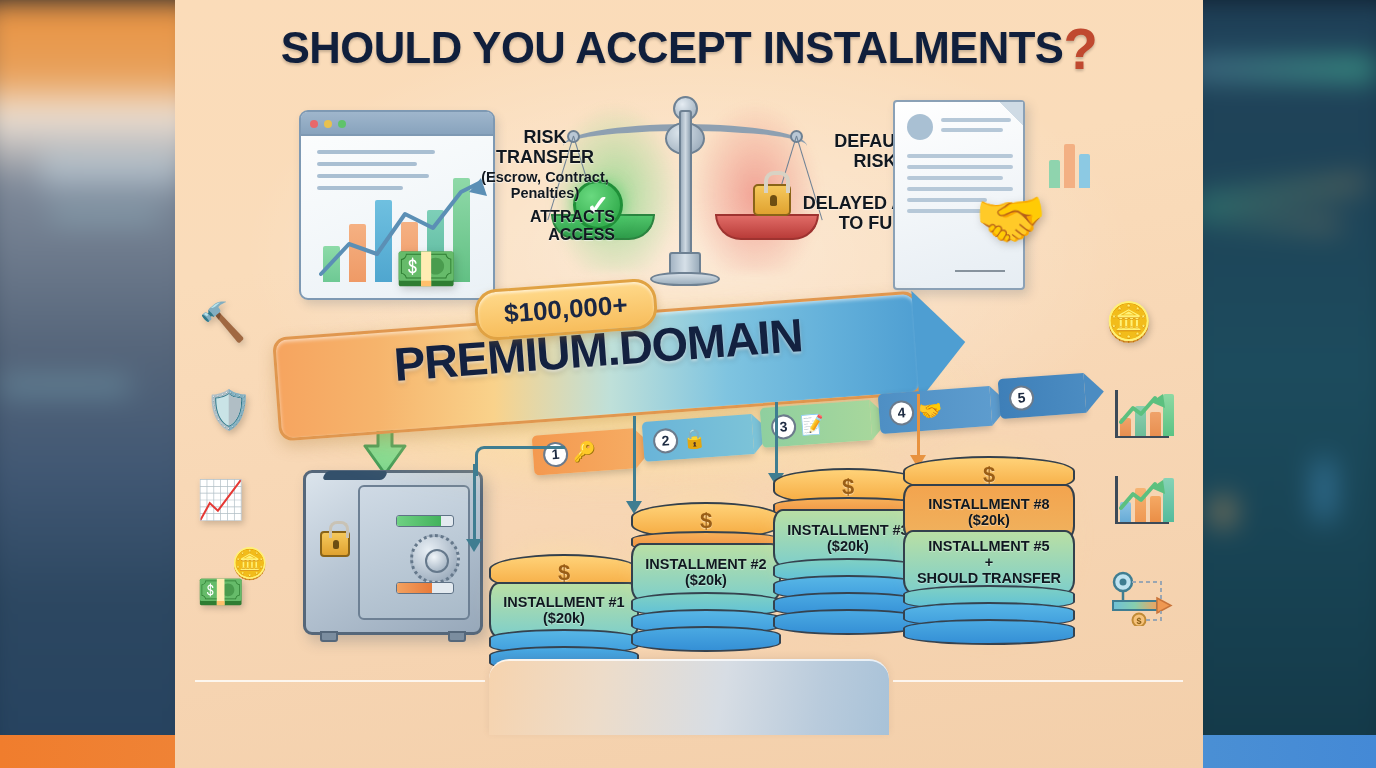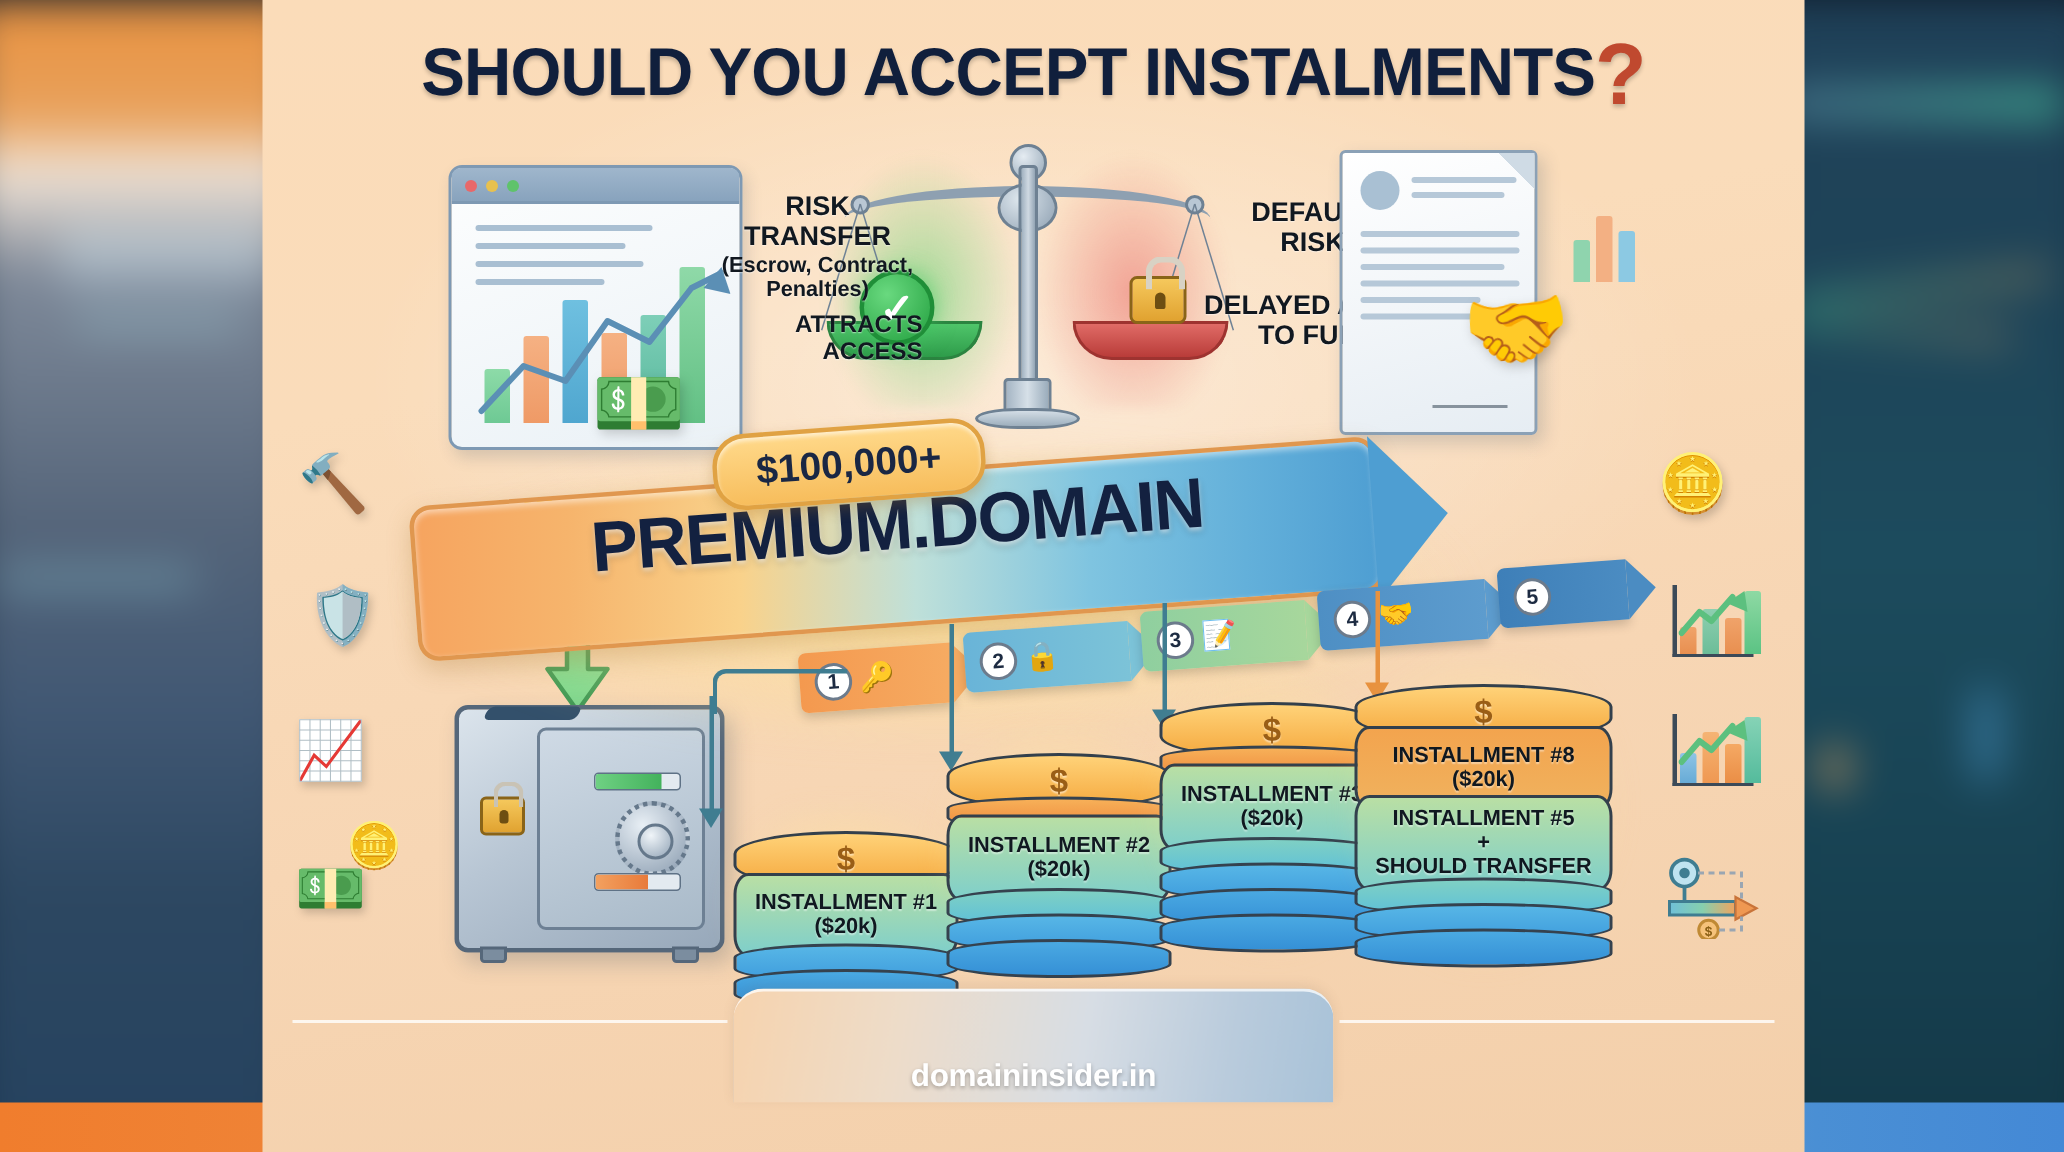--- a/index.html
+++ b/index.html
@@ -628,14 +628,13 @@
       <div class="disc d-teal"></div>
       <div class="disc d-blue"></div>
       <div class="disc d-blue2"></div>
     </div>
 
     <div class="rule l"></div>
     <div class="rule r"></div>
     <div class="footer-tab"></div>
   </div>
 
-  <div class="footer-site" style="left:489px">domaininsider.in</div>
 </div>
 
 </body></html>

